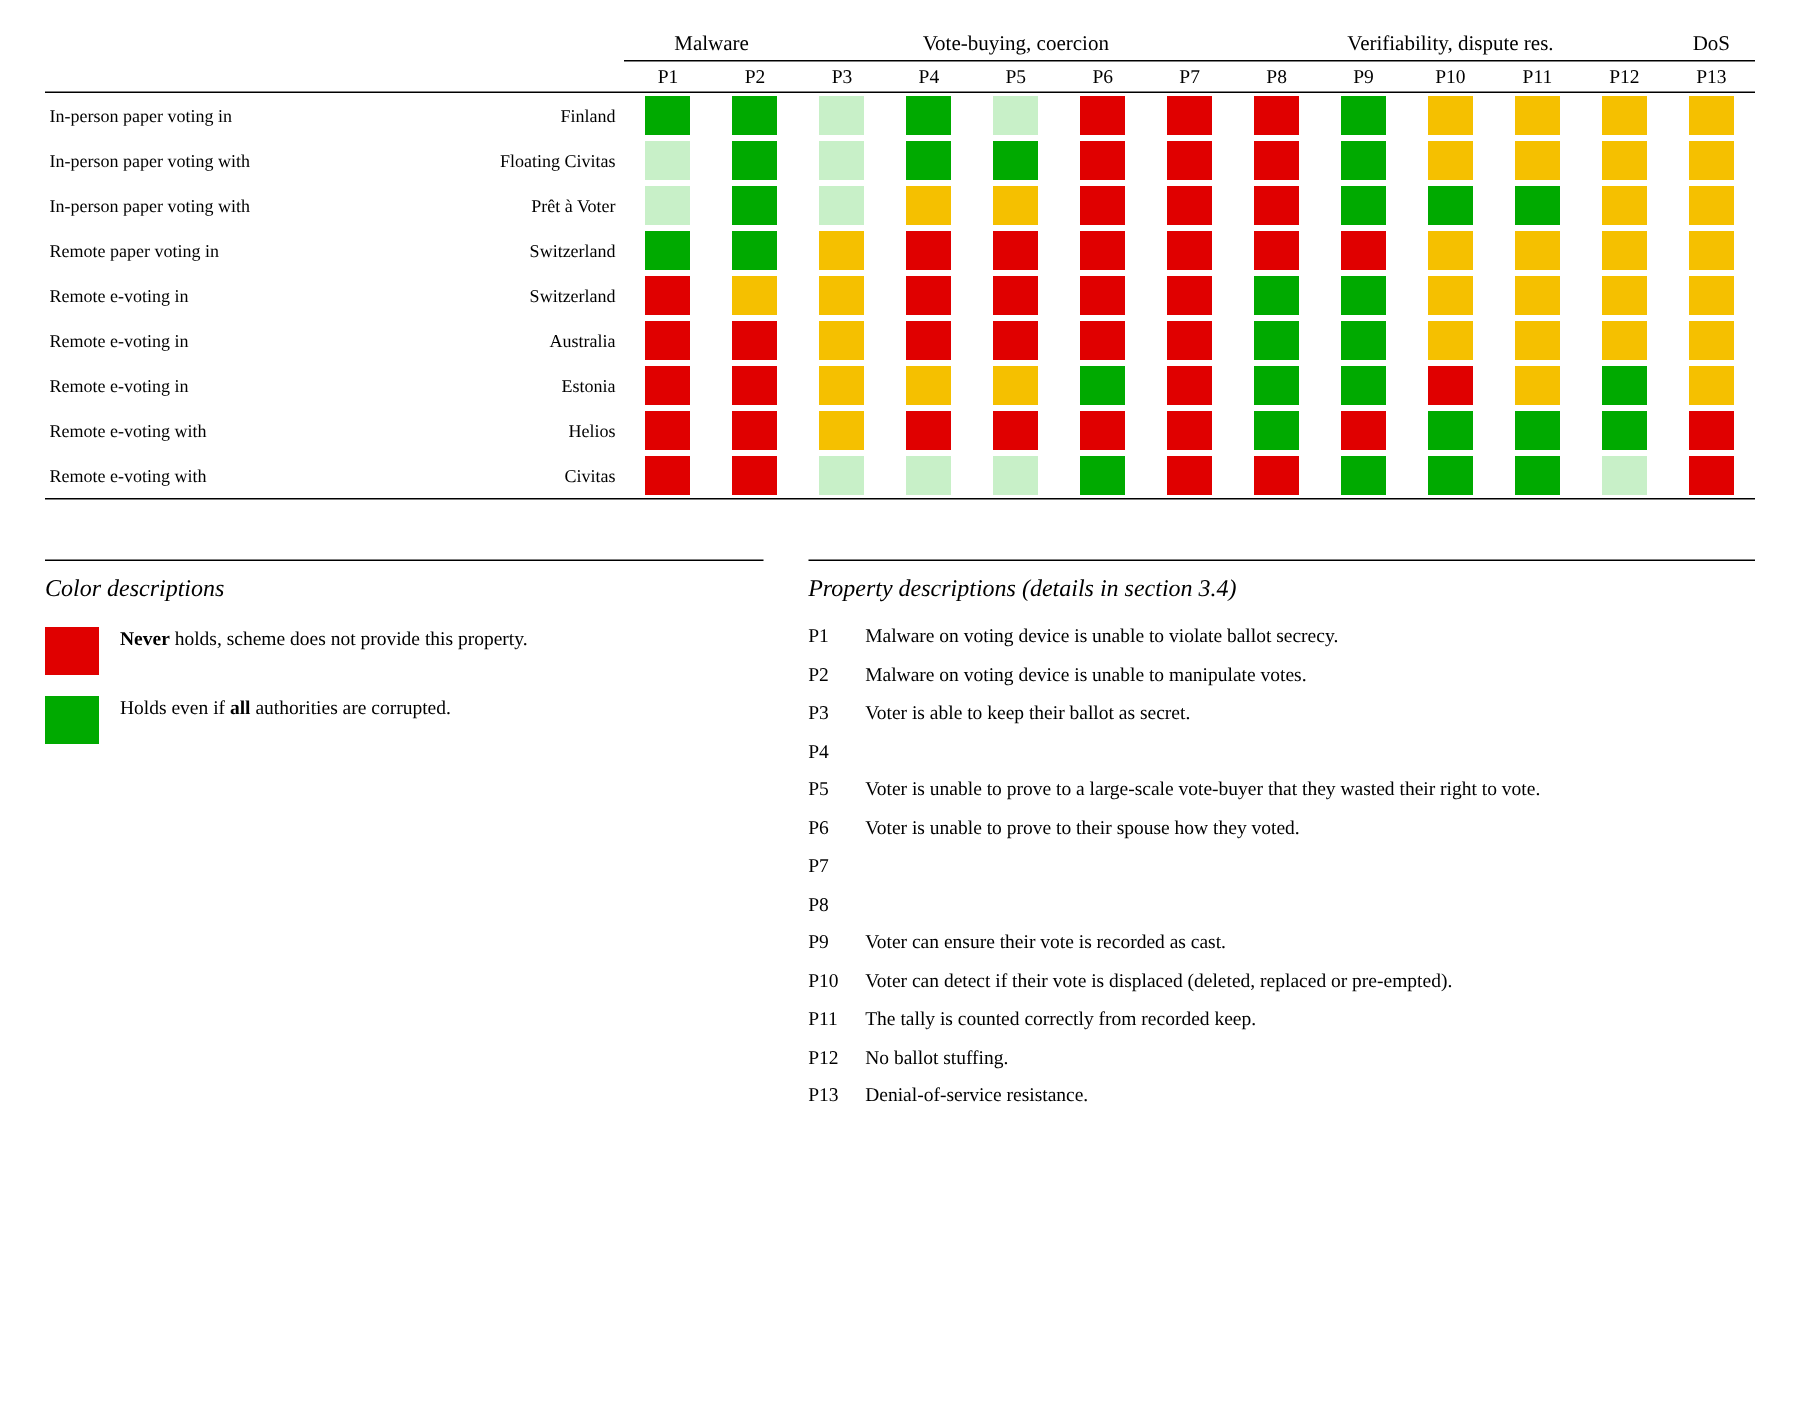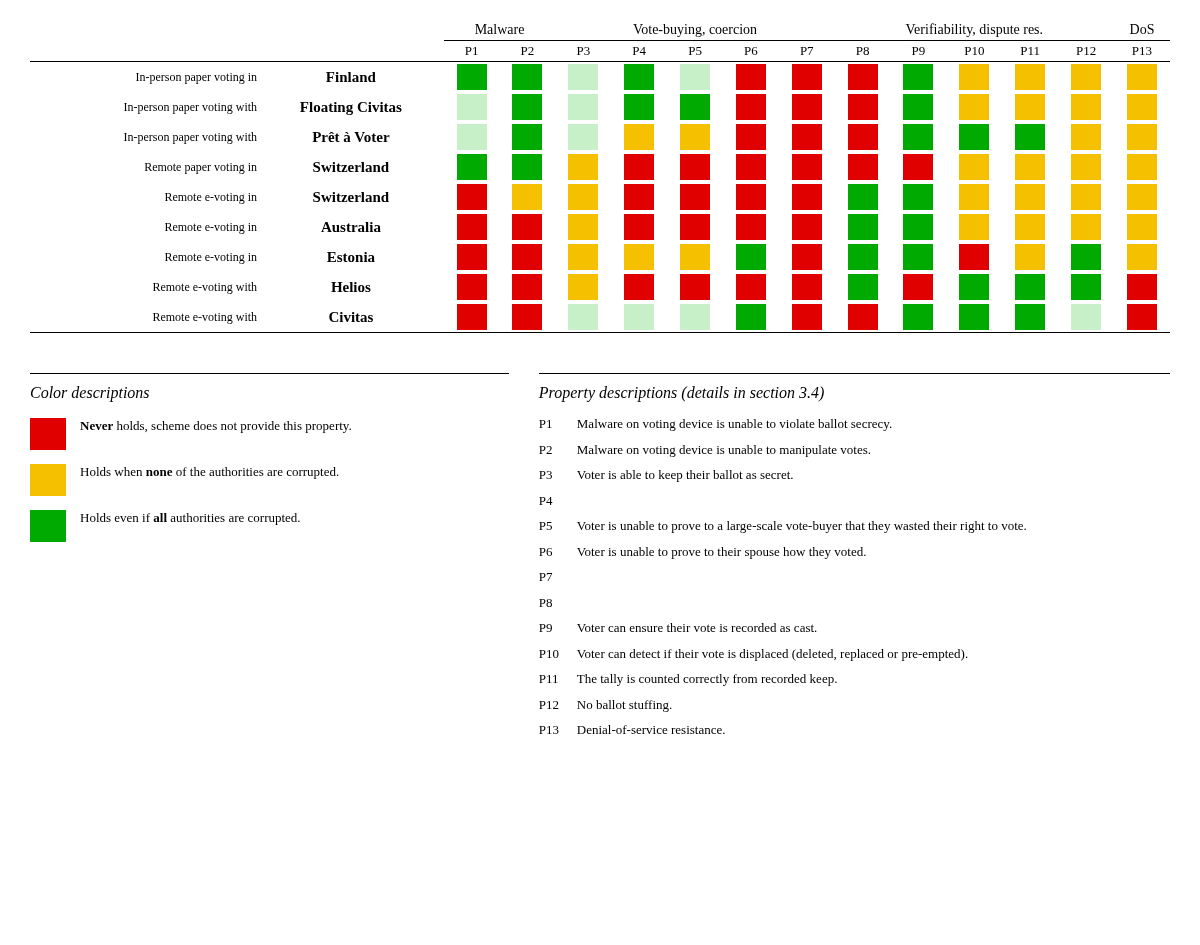--- a/index.html
+++ b/index.html
@@ -21,31 +21,31 @@
       border-collapse: collapse;
     }
 
     .main-table th, .main-table td {
       padding: 2px 3px;
       text-align: center;
       vertical-align: middle;
     }
 
     .main-table .row-label-left {
-      text-align: right;
+      text-align: left;
       padding-right: 4px;
       white-space: nowrap;
       font-size: 12px;
     }
 
     .main-table .row-label-right {
+      text-align: right;
       padding-right: 6px;
       white-space: nowrap;
-      font-size: 15px;
-      font-weight: bold;
+      font-size: 12px;
     }
 
     .group-header {
       font-size: 14px;
       padding-bottom: 2px;
       border-bottom: 1.5px solid #000;
     }
 
     .sub-header {
       font-size: 13px;
@@ -556,24 +556,20 @@
 
 <div class="bottom-section">
   <div class="color-descriptions">
     <h2>Color descriptions</h2>
     <div id="color-desc-items">
         <div class="color-desc-item">
           <div class="color-swatch" style="background-color: rgb(224, 0, 0);"></div>
           <span class="color-desc-text"><b>Never</b> holds, scheme does not provide this property.</span>
         </div>
         <div class="color-desc-item">
-          <div class="color-swatch" style="background-color: rgb(245, 192, 0);"></div>
-          <span class="color-desc-text">Holds when <b>none</b> of the authorities are corrupted.</span>
-        </div>
-        <div class="color-desc-item">
           <div class="color-swatch" style="background-color: rgb(0, 170, 0);"></div>
           <span class="color-desc-text">Holds even if <b>all</b> authorities are corrupted.</span>
         </div>
       </div>
   </div>
   <div class="property-descriptions">
     <h2>Property descriptions (details in section 3.4)</h2>
     <div id="prop-items">
         <div class="prop-item">
           <span class="prop-id">P1</span>

